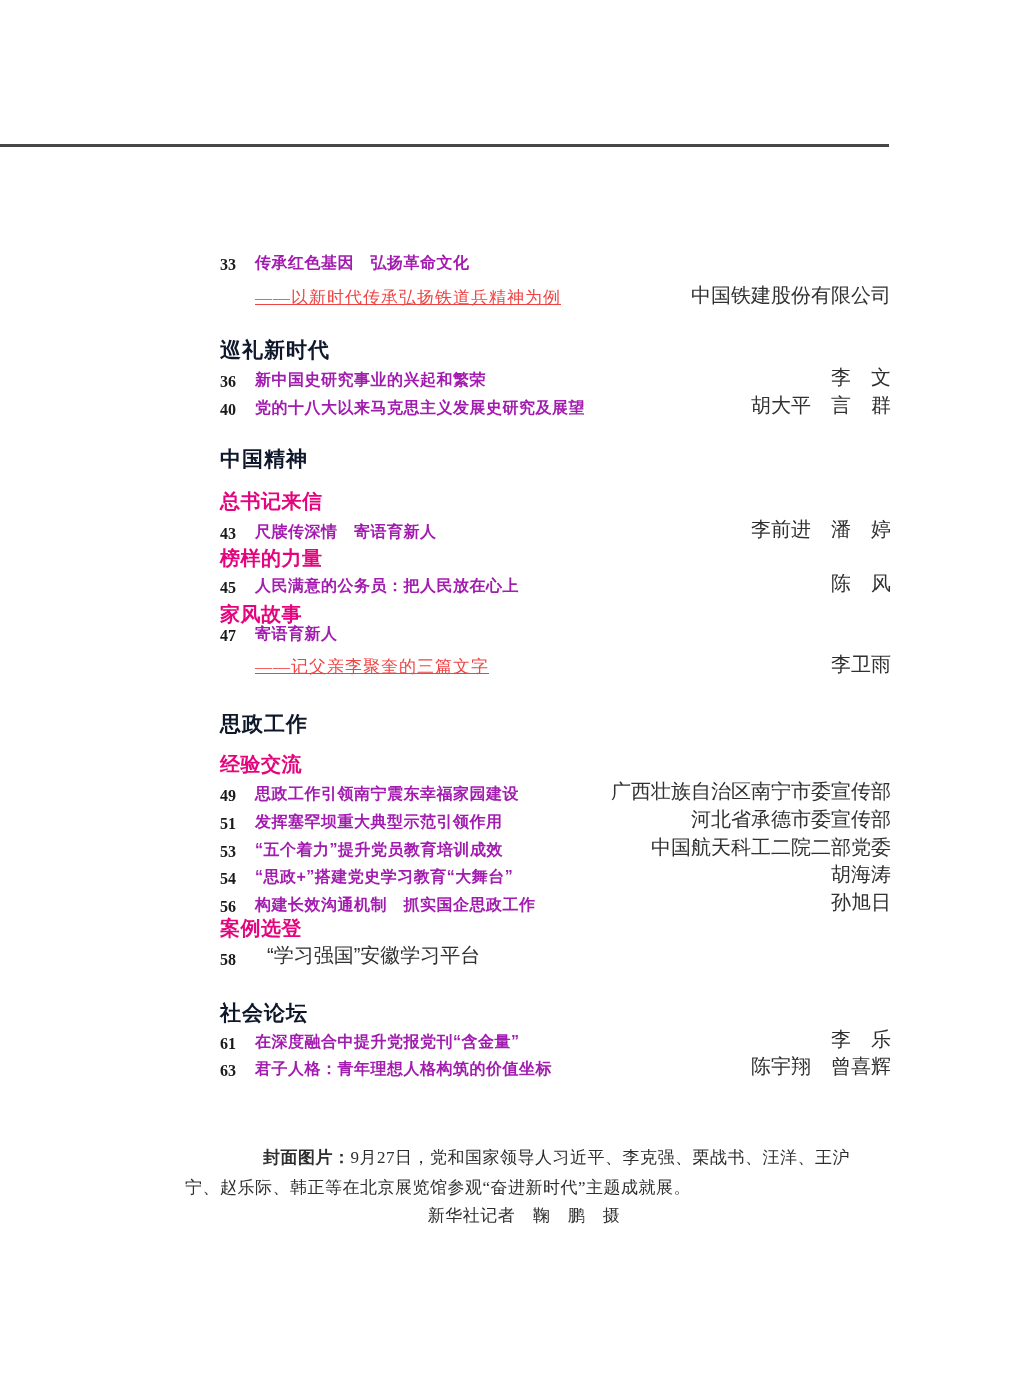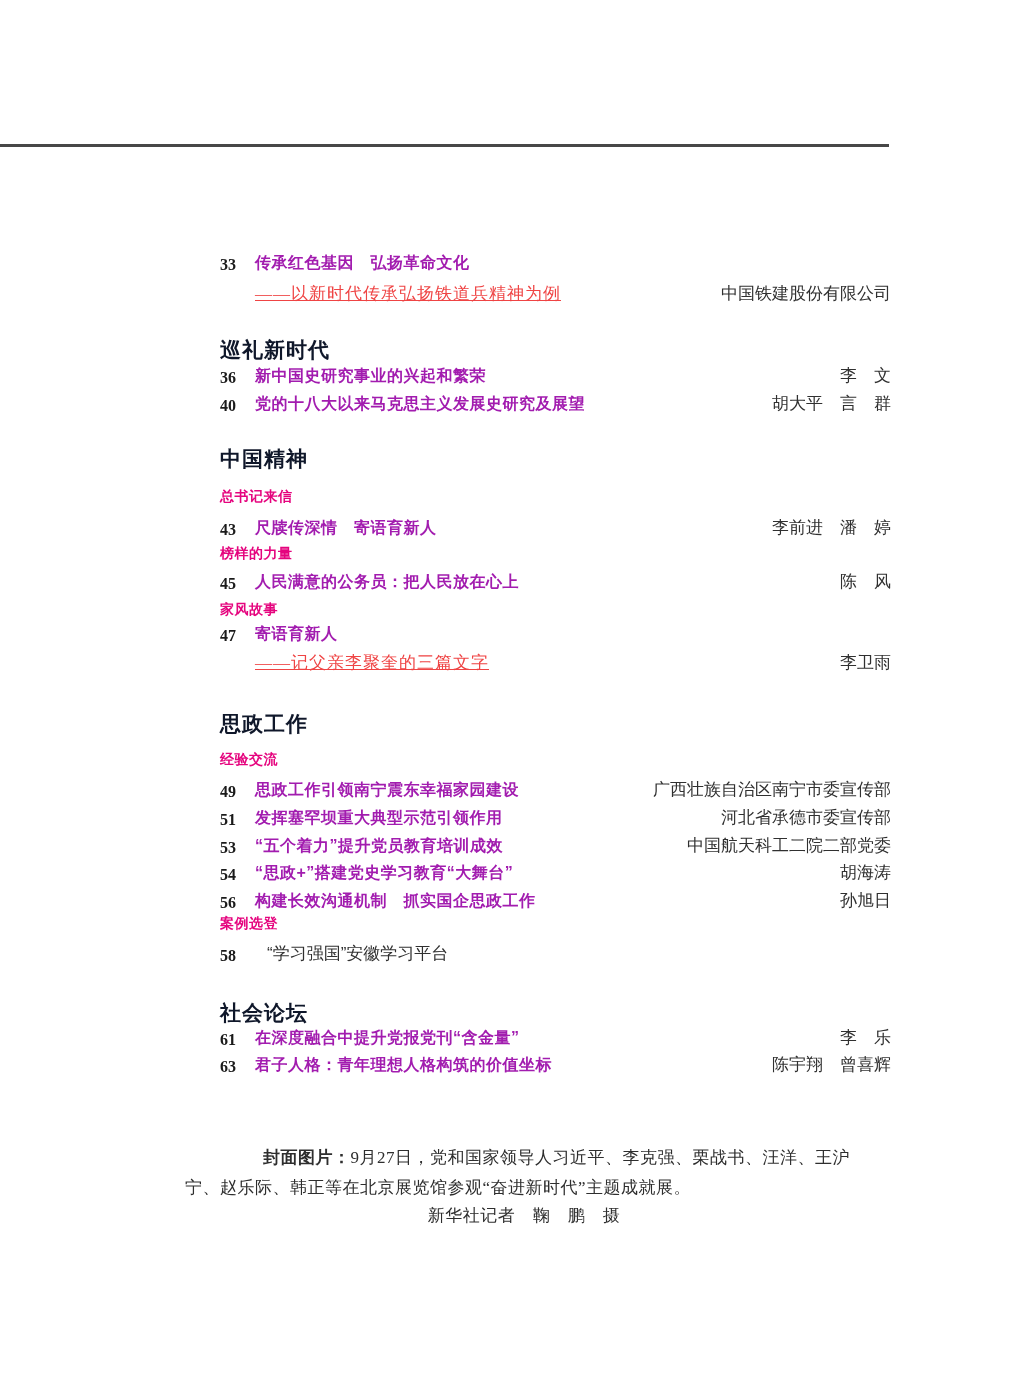--- a/index.html
+++ b/index.html
@@ -38,33 +38,33 @@
     flex:1 1 auto;
     font-size:16px;
     font-weight:600;
     letter-spacing:0.5px;
     color:#a21caf;
     white-space:nowrap;
   }
   .author{
     flex:0 0 auto;
     margin-left:12px;
-    font-size:17px;
+    font-size:20px;
     font-weight:400;
     color:#303030;
     white-space:nowrap;
   }
   .h1{
     font-size:21px;
     font-weight:bold;
     letter-spacing:1px;
     color:#0f172a;
   }
   .h2{
-    font-size:14px;
+    font-size:20px;
     font-weight:bold;
     letter-spacing:0.5px;
     color:#e5047e;
   }
   .cont .subtitle{
     flex:1 1 auto;
     padding-left:35px;
     font-family:"Liberation Serif","DejaVu Serif",serif;
     font-size:17px;
     color:#ef4444;

